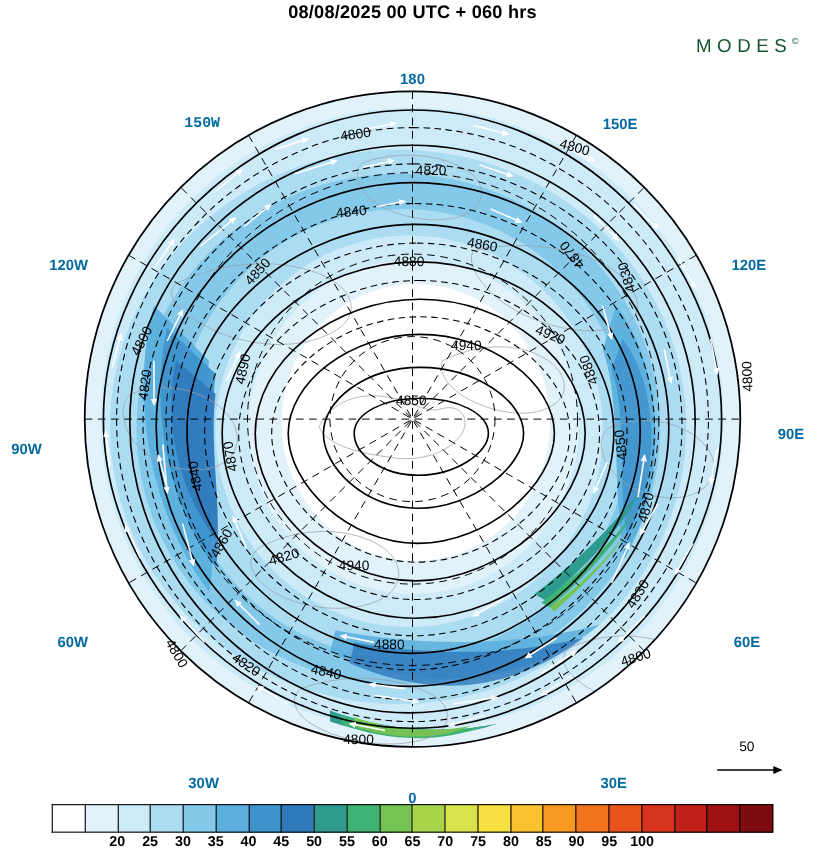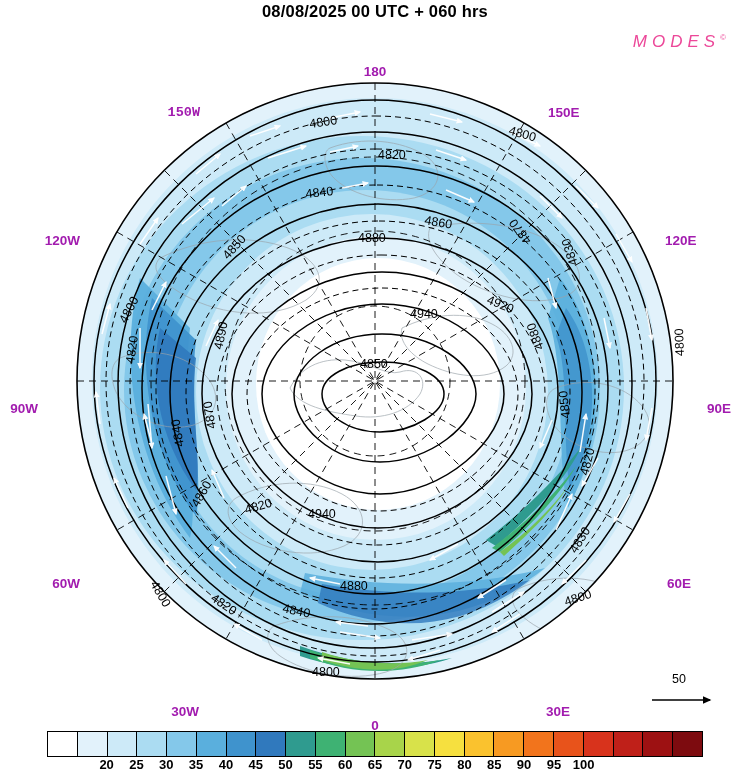--- a/index.html
+++ b/index.html
@@ -24,44 +24,43 @@
     font-weight: bold;
     color: #000;
     letter-spacing: 0.2px;
   }
   #modes-logo {
     position: absolute;
     top: 32px;
     right: 24px;
     font-size: 17px;
     letter-spacing: 5px;
-    color: #ec4899;
+    color: #14532d;
     font-family: "Liberation Sans", sans-serif;
-    font-style: italic;
   }
   #modes-logo .sup {
     font-size: 8px;
     vertical-align: super;
     letter-spacing: 0;
   }
   #map-wrap {
     position: absolute;
     top: 28px;
     left: 0;
     width: 750px;
     height: 690px;
   }
   svg.plot {
     display: block;
   }
   .lbl {
     position: absolute;
     font-size: 13.5px;
     font-weight: bold;
-    color: #a21caf;
+    color: #0369a1;
     white-space: nowrap;
   }
   #colorbar {
     position: absolute;
     left: 47px;
     top: 731px;
     width: 656px;
     height: 26px;
     display: flex;
   }
@@ -294,21 +293,21 @@
       <text x="544" y="320" transform="rotate(-110 544 320)">4880</text>
       <text x="532" y="212" transform="rotate(-128 532 212)">4870</text>
       <text x="578" y="236" transform="rotate(-108 578 236)">4830</text>
       <text x="684" y="328" transform="rotate(-92 684 328)">4800</text>
     </g>
   </svg>
 
   <div class="lbl" style="left:375px; top:36px; transform:translateX(-50%);">180</div>
   <div class="lbl" style="left:548px; top:77px;">150E</div>
   <div class="lbl" style="left:665px; top:205px;text-align:center;">120E</div>
-  <div class="lbl" style="left:707px; top:373px;text-align:right;">90E</div>
+  <div class="lbl" style="left:707px; top:359px;text-align:right;">90E</div>
   <div class="lbl" style="left:667px; top:548px;">60E</div>
   <div class="lbl" style="left:546px; top:676px;">30E</div>
   <div class="lbl" style="left:375px; top:690px; transform:translateX(-50%);">0</div>
   <div class="lbl" style="left:199px; top:676px; transform:translateX(-100%);">30W</div>
   <div class="lbl" style="left:80px; top:548px; transform:translateX(-100%);">60W</div>
   <div class="lbl" style="left:38px; top:373px; transform:translateX(-100%);">90W</div>
   <div class="lbl" style="left:80px; top:205px; transform:translateX(-100%);">120W</div>
   <div class="lbl" style="left:200px; top:77px; transform:translateX(-100%);font-family:Liberation Mono, monospace;">150W</div>
 </div>
 

